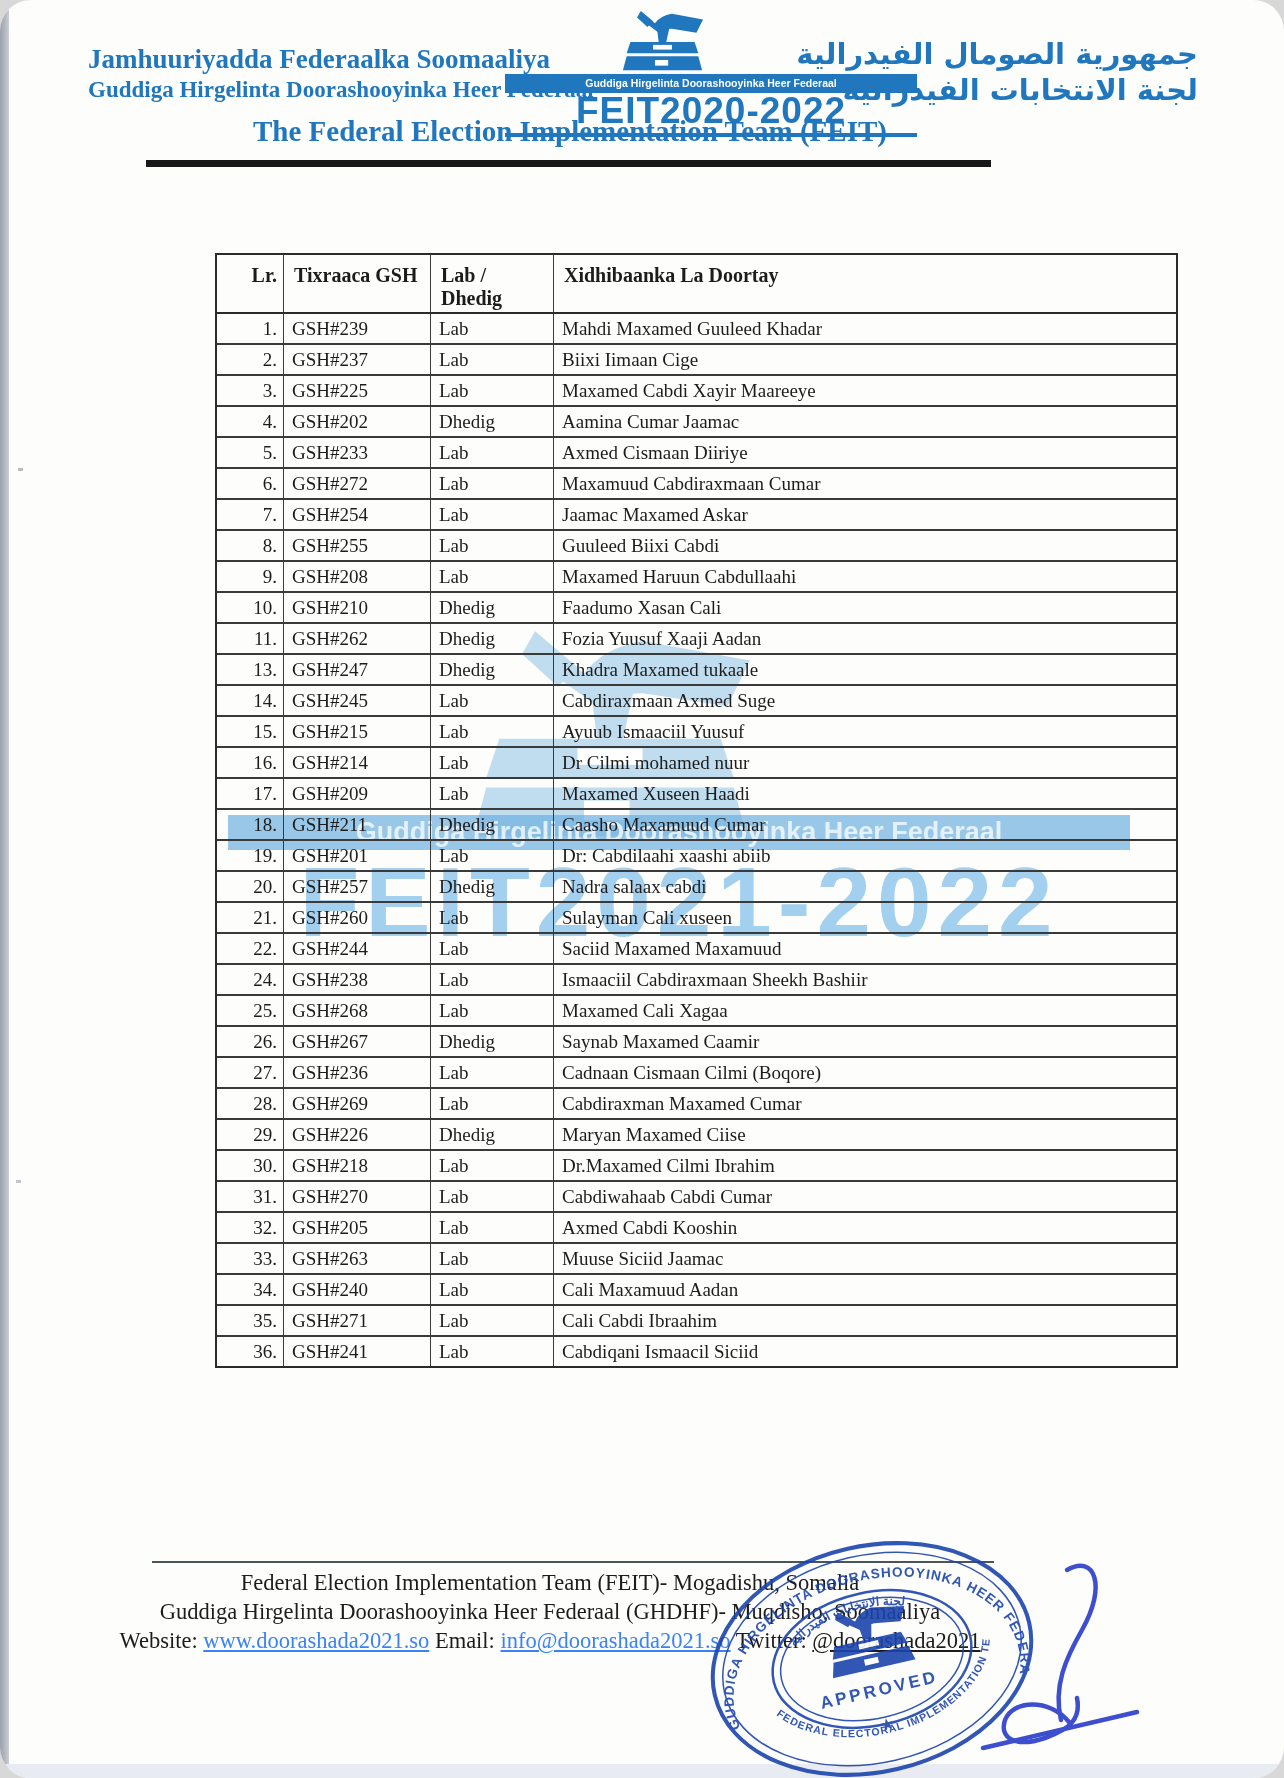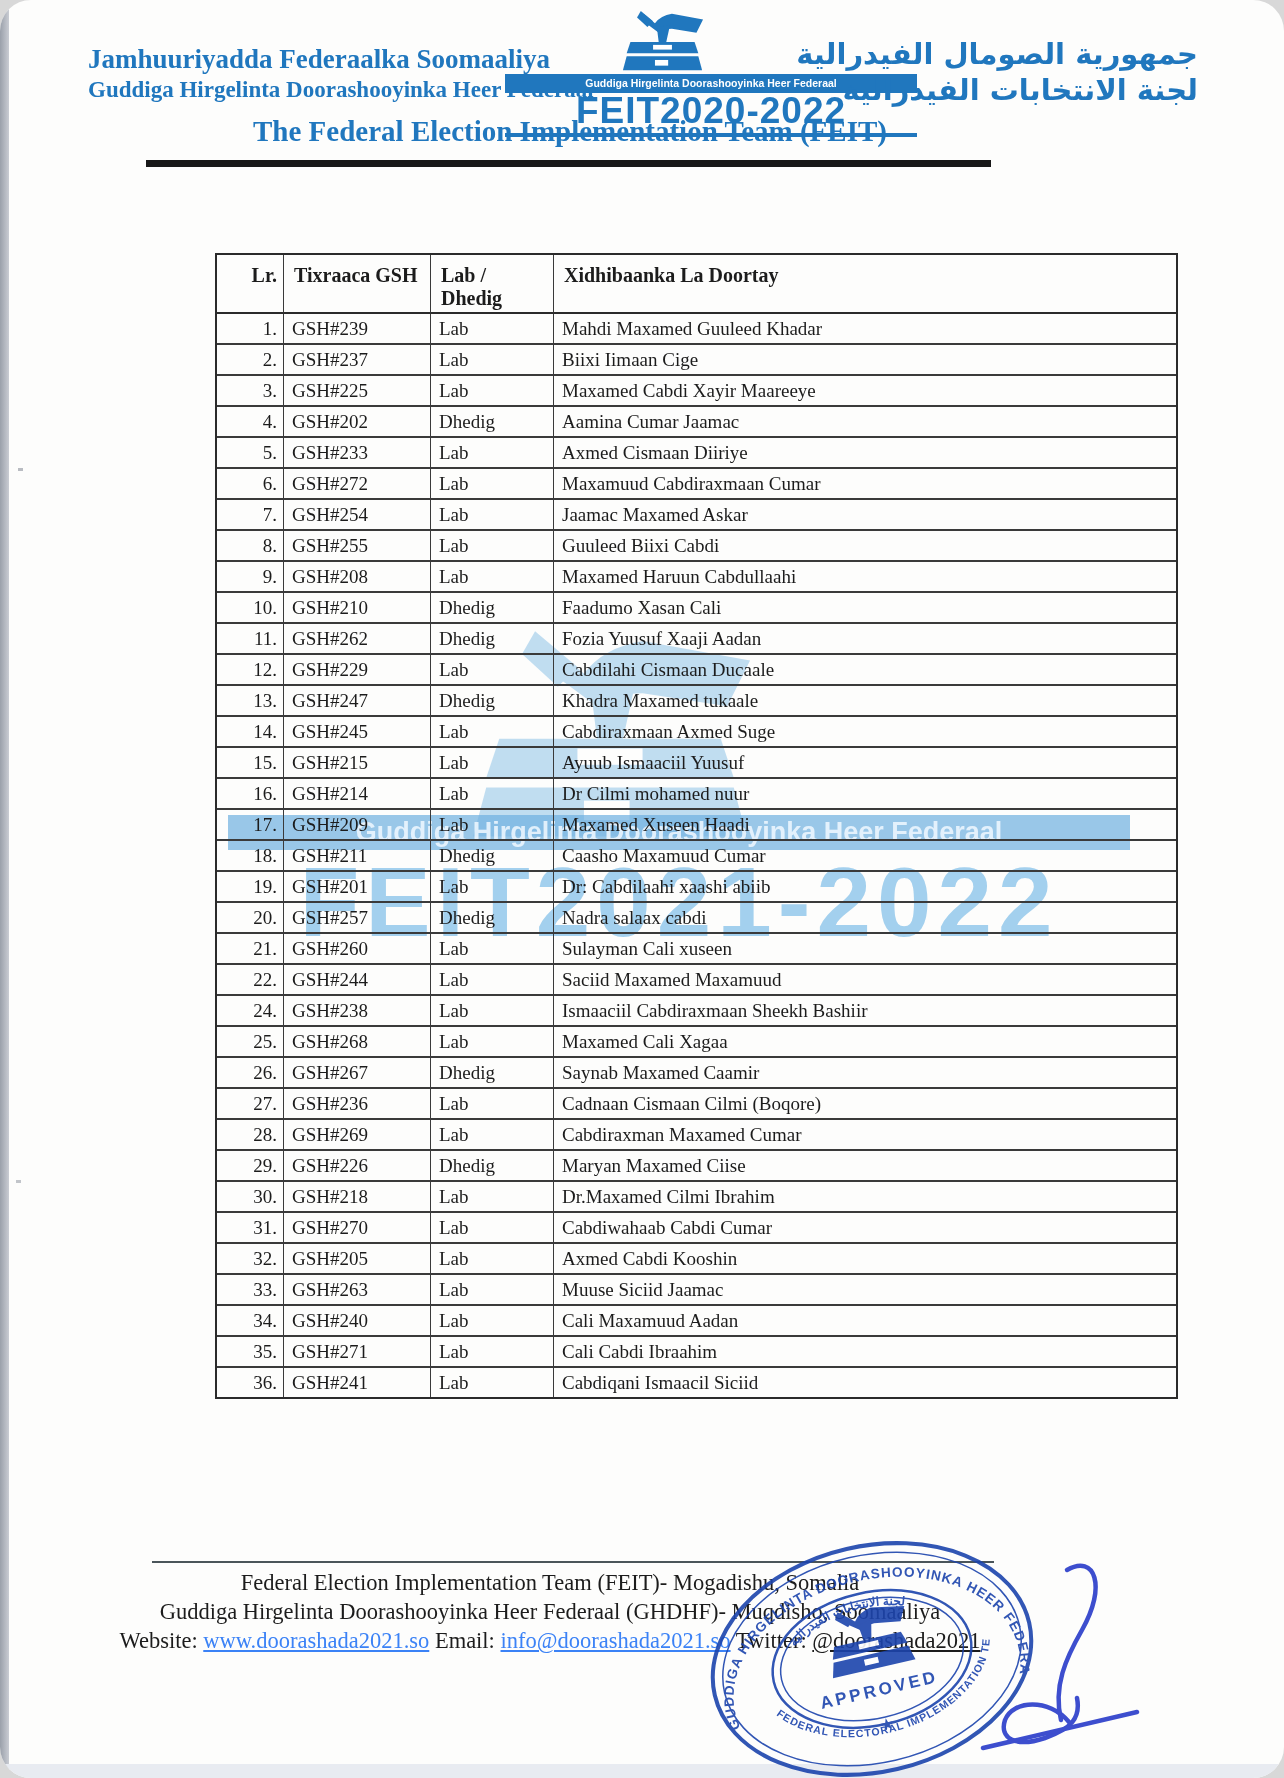--- a/index.html
+++ b/index.html
@@ -199,26 +199,20 @@
             <td class="c0">10.</td>
             <td class="c1">GSH#210</td>
             <td class="c2">Dhedig</td>
             <td class="c3">Faadumo Xasan Cali</td>
           </tr>
           <tr>
             <td class="c0">11.</td>
             <td class="c1">GSH#262</td>
             <td class="c2">Dhedig</td>
             <td class="c3">Fozia Yuusuf Xaaji Aadan</td>
-          </tr>
-          <tr>
-            <td class="c0">12.</td>
-            <td class="c1">GSH#229</td>
-            <td class="c2">Lab</td>
-            <td class="c3">Cabdilahi Cismaan Ducaale</td>
           </tr>
           <tr>
             <td class="c0">13.</td>
             <td class="c1">GSH#247</td>
             <td class="c2">Dhedig</td>
             <td class="c3">Khadra Maxamed tukaale</td>
           </tr>
           <tr>
             <td class="c0">14.</td>
             <td class="c1">GSH#245</td>

